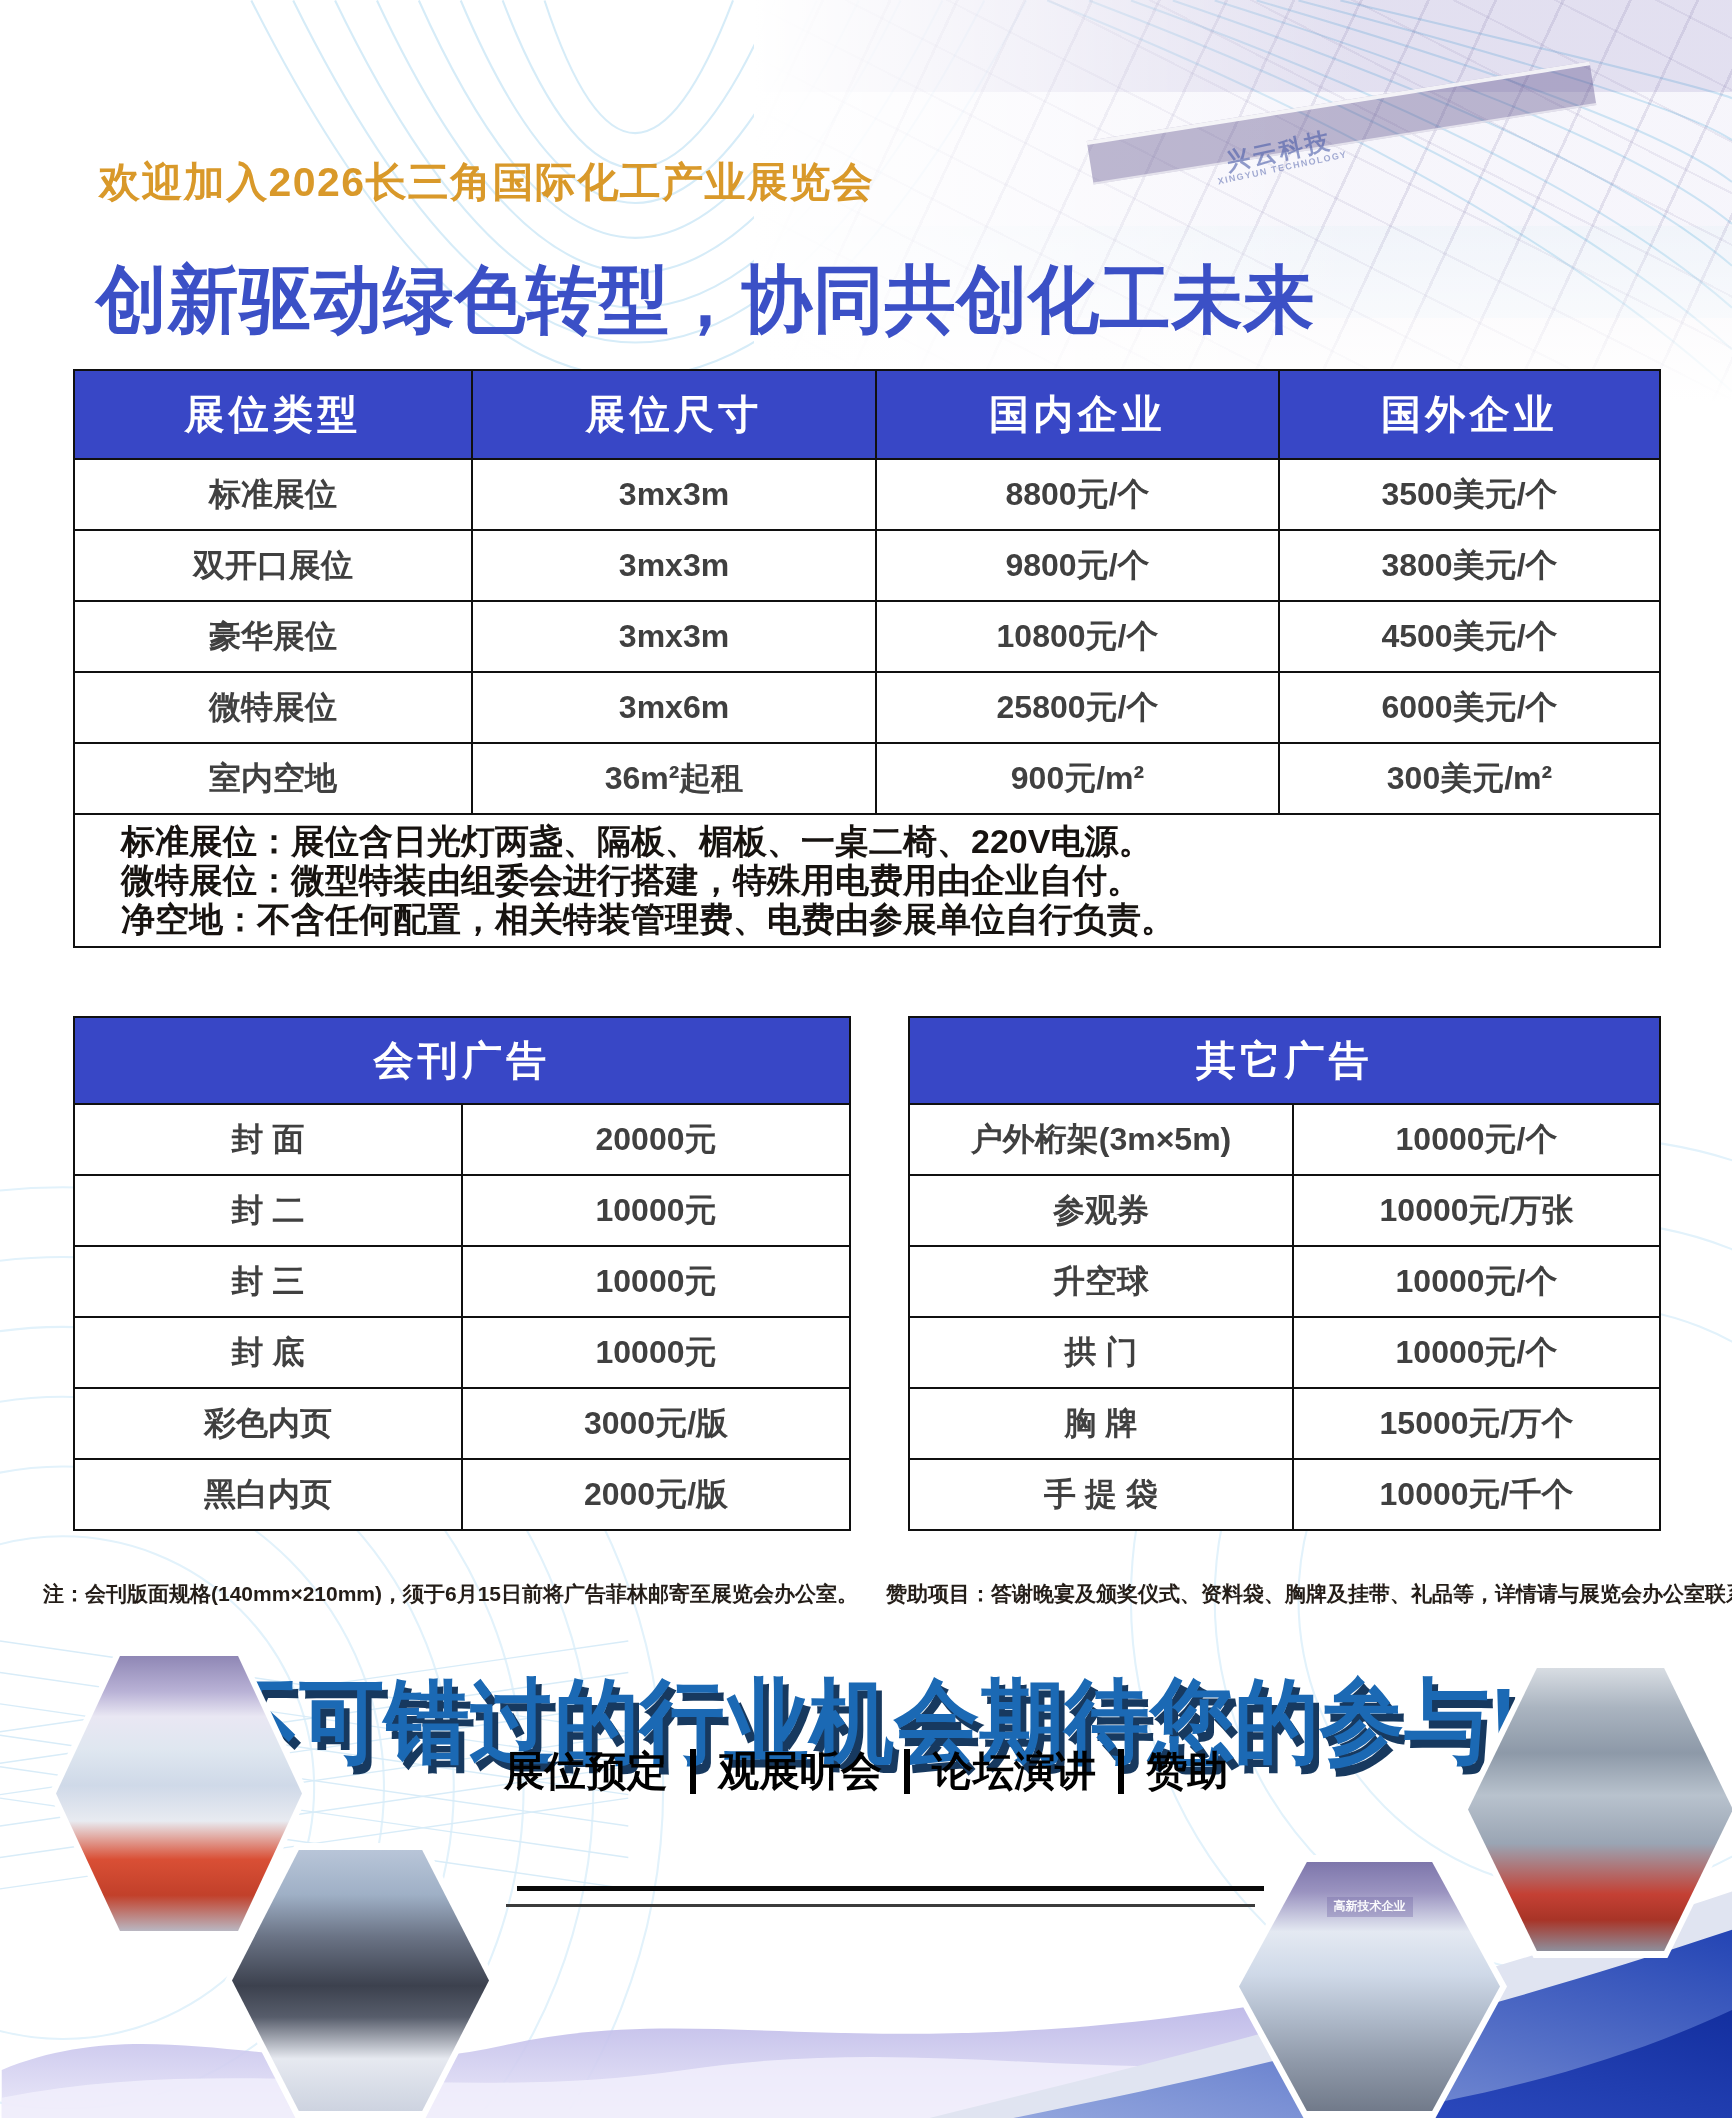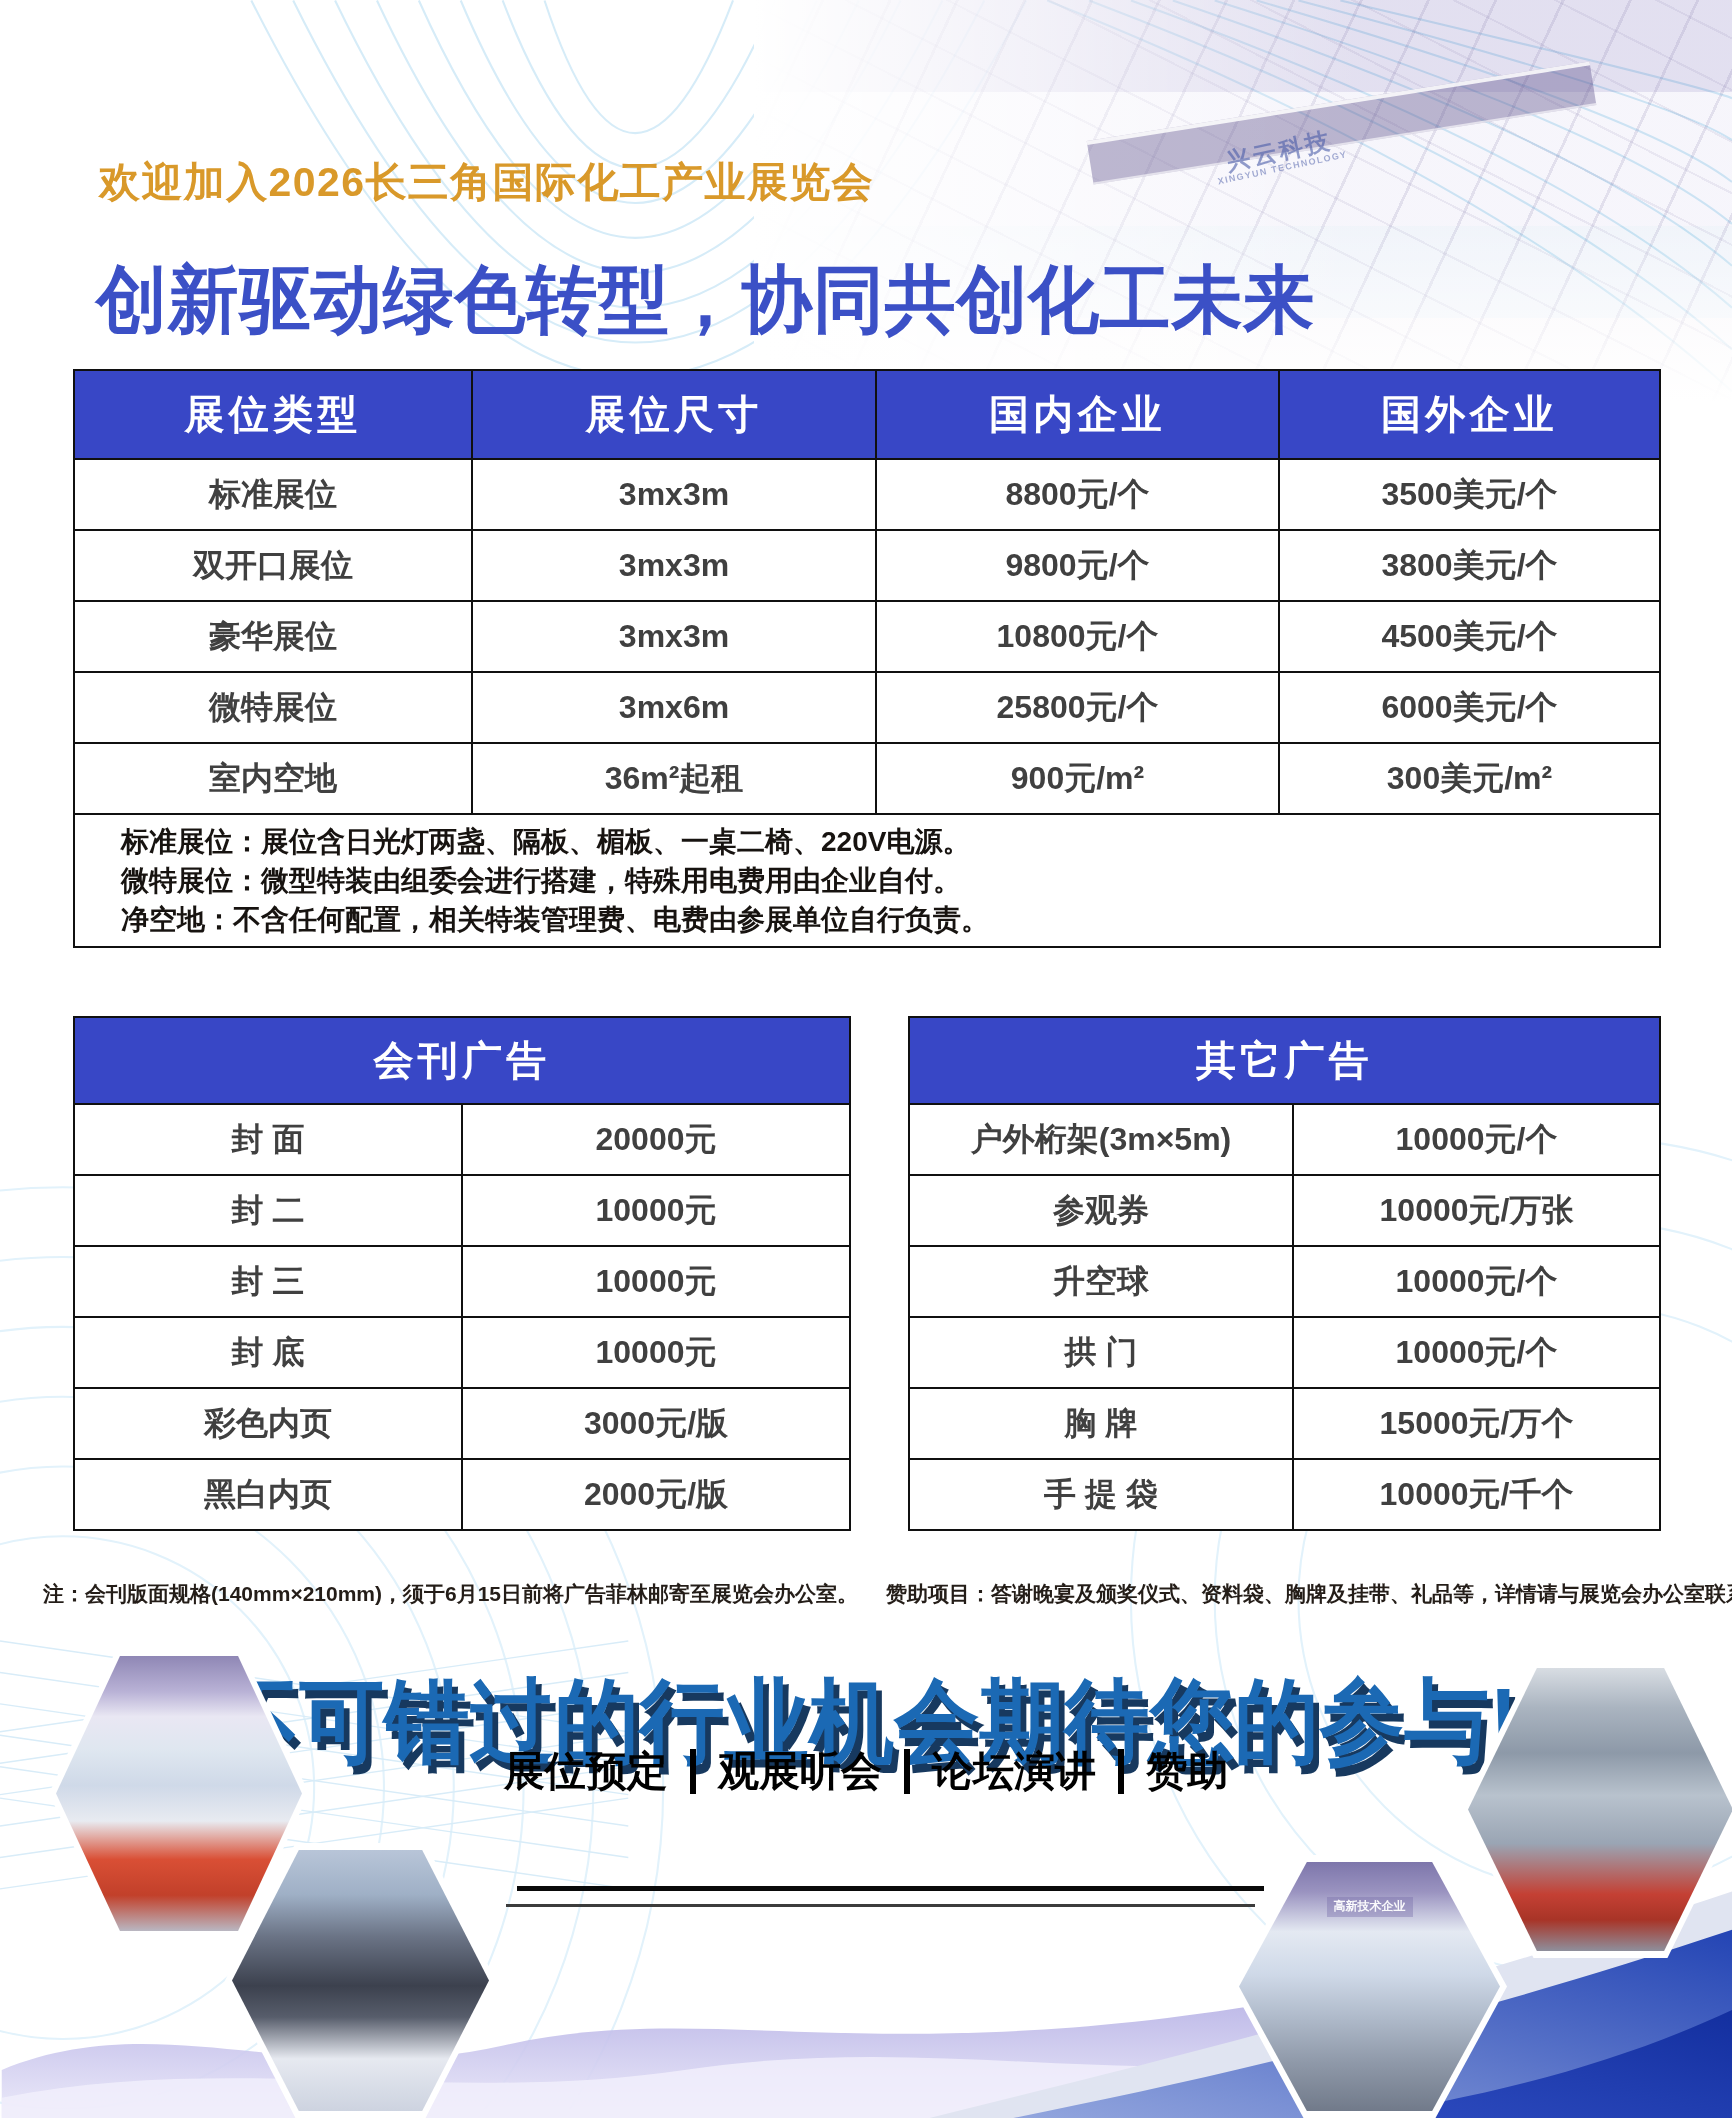--- a/index.html
+++ b/index.html
@@ -49,21 +49,21 @@
   table{border-collapse:collapse; table-layout:fixed; background:#fff; z-index:4;}
   td,th{border:2.8px solid #101010; text-align:center; vertical-align:middle; padding:0;}
   th.blue{background:#3847C6; color:#ffffff; font-size:40px; font-weight:700; letter-spacing:4.2px;}
   td.cell{font-size:32px; font-weight:700; color:#404040;}
 
   .booth-table{position:absolute; left:73px; top:369px; width:1585px;}
   .booth-table tr.hdr{height:89px;}
   .booth-table tr.row{height:71px;}
   .booth-table tr.notes{height:130px;}
   .booth-notes{text-align:left; padding:7px 28px 7px 46px;}
-  .booth-notes div{font-size:28px; font-weight:700; color:#171310; line-height:39px; white-space:nowrap;}
+  .booth-notes div{font-size:34px; font-weight:700; color:#171310; line-height:39px; white-space:nowrap;}
 
   .ad-table{position:absolute; top:1016px;}
   .ad-table.left{left:73px; width:775px;}
   .ad-table.right{left:908px; width:751px;}
   .ad-table tr.hdr{height:87px;}
   .ad-table tr.row{height:71px;}
 
   
   .footnotes{
     position:absolute; left:43px; top:1580px; width:1648px; z-index:4;

